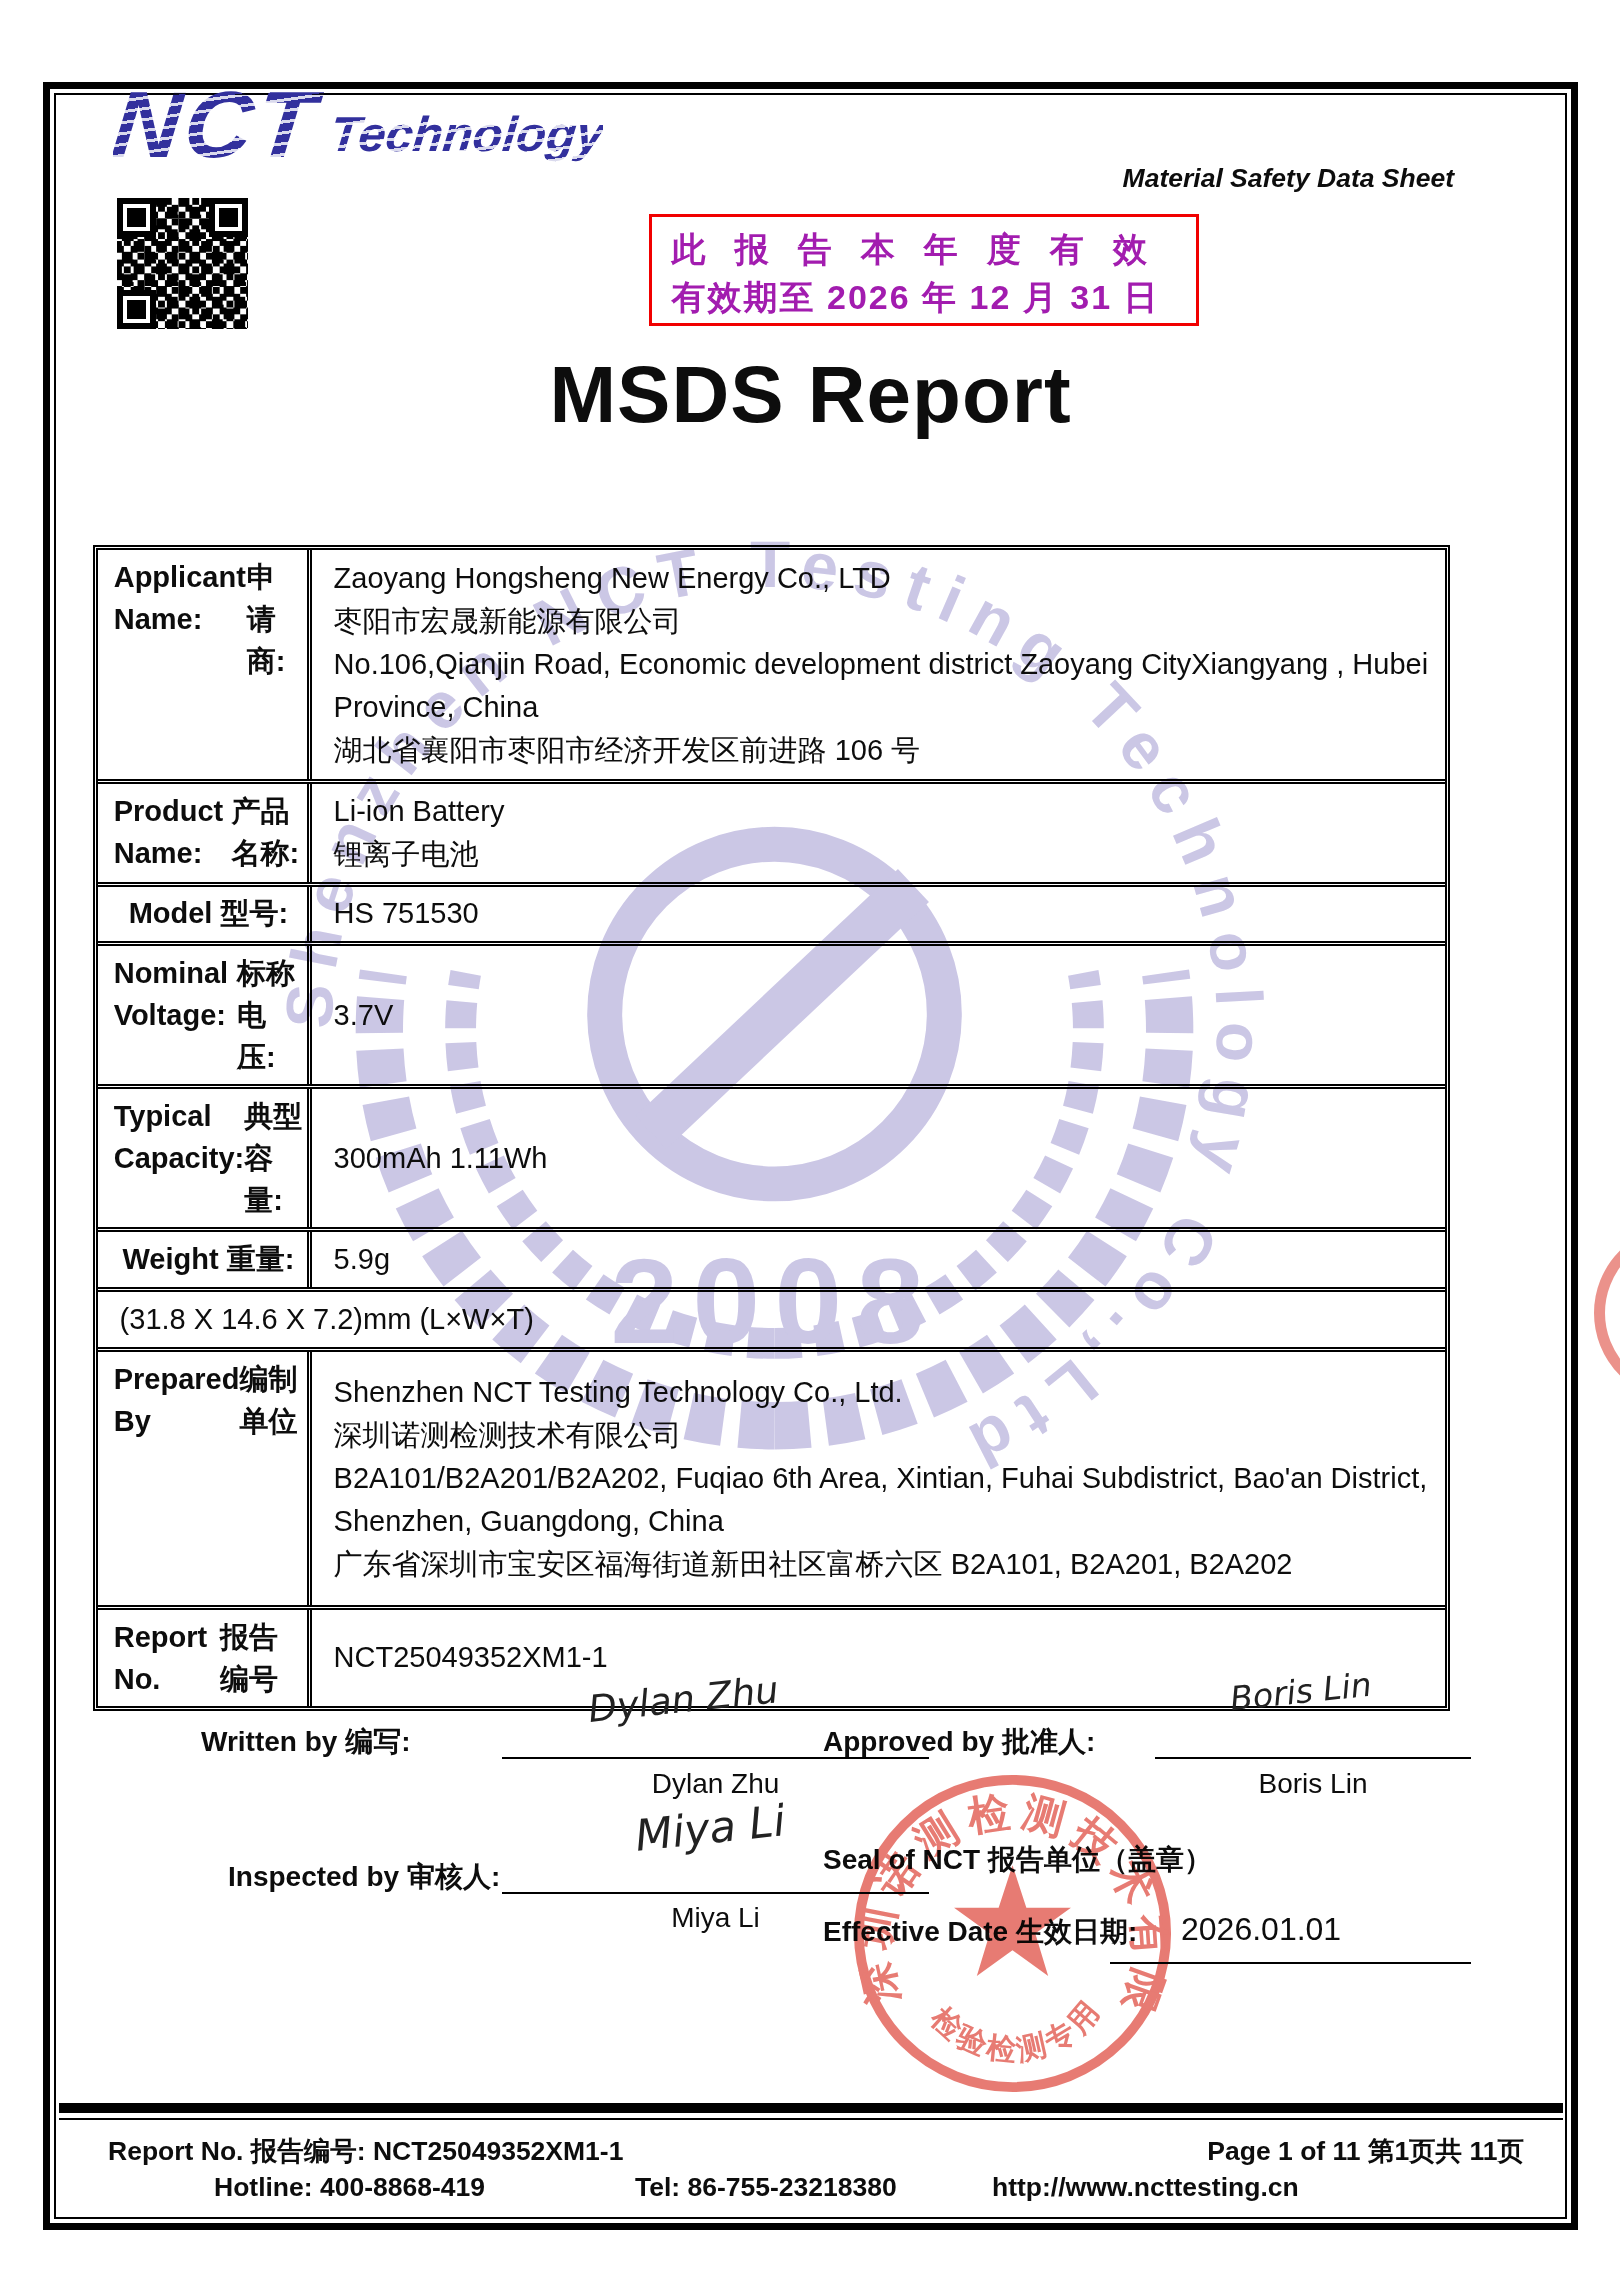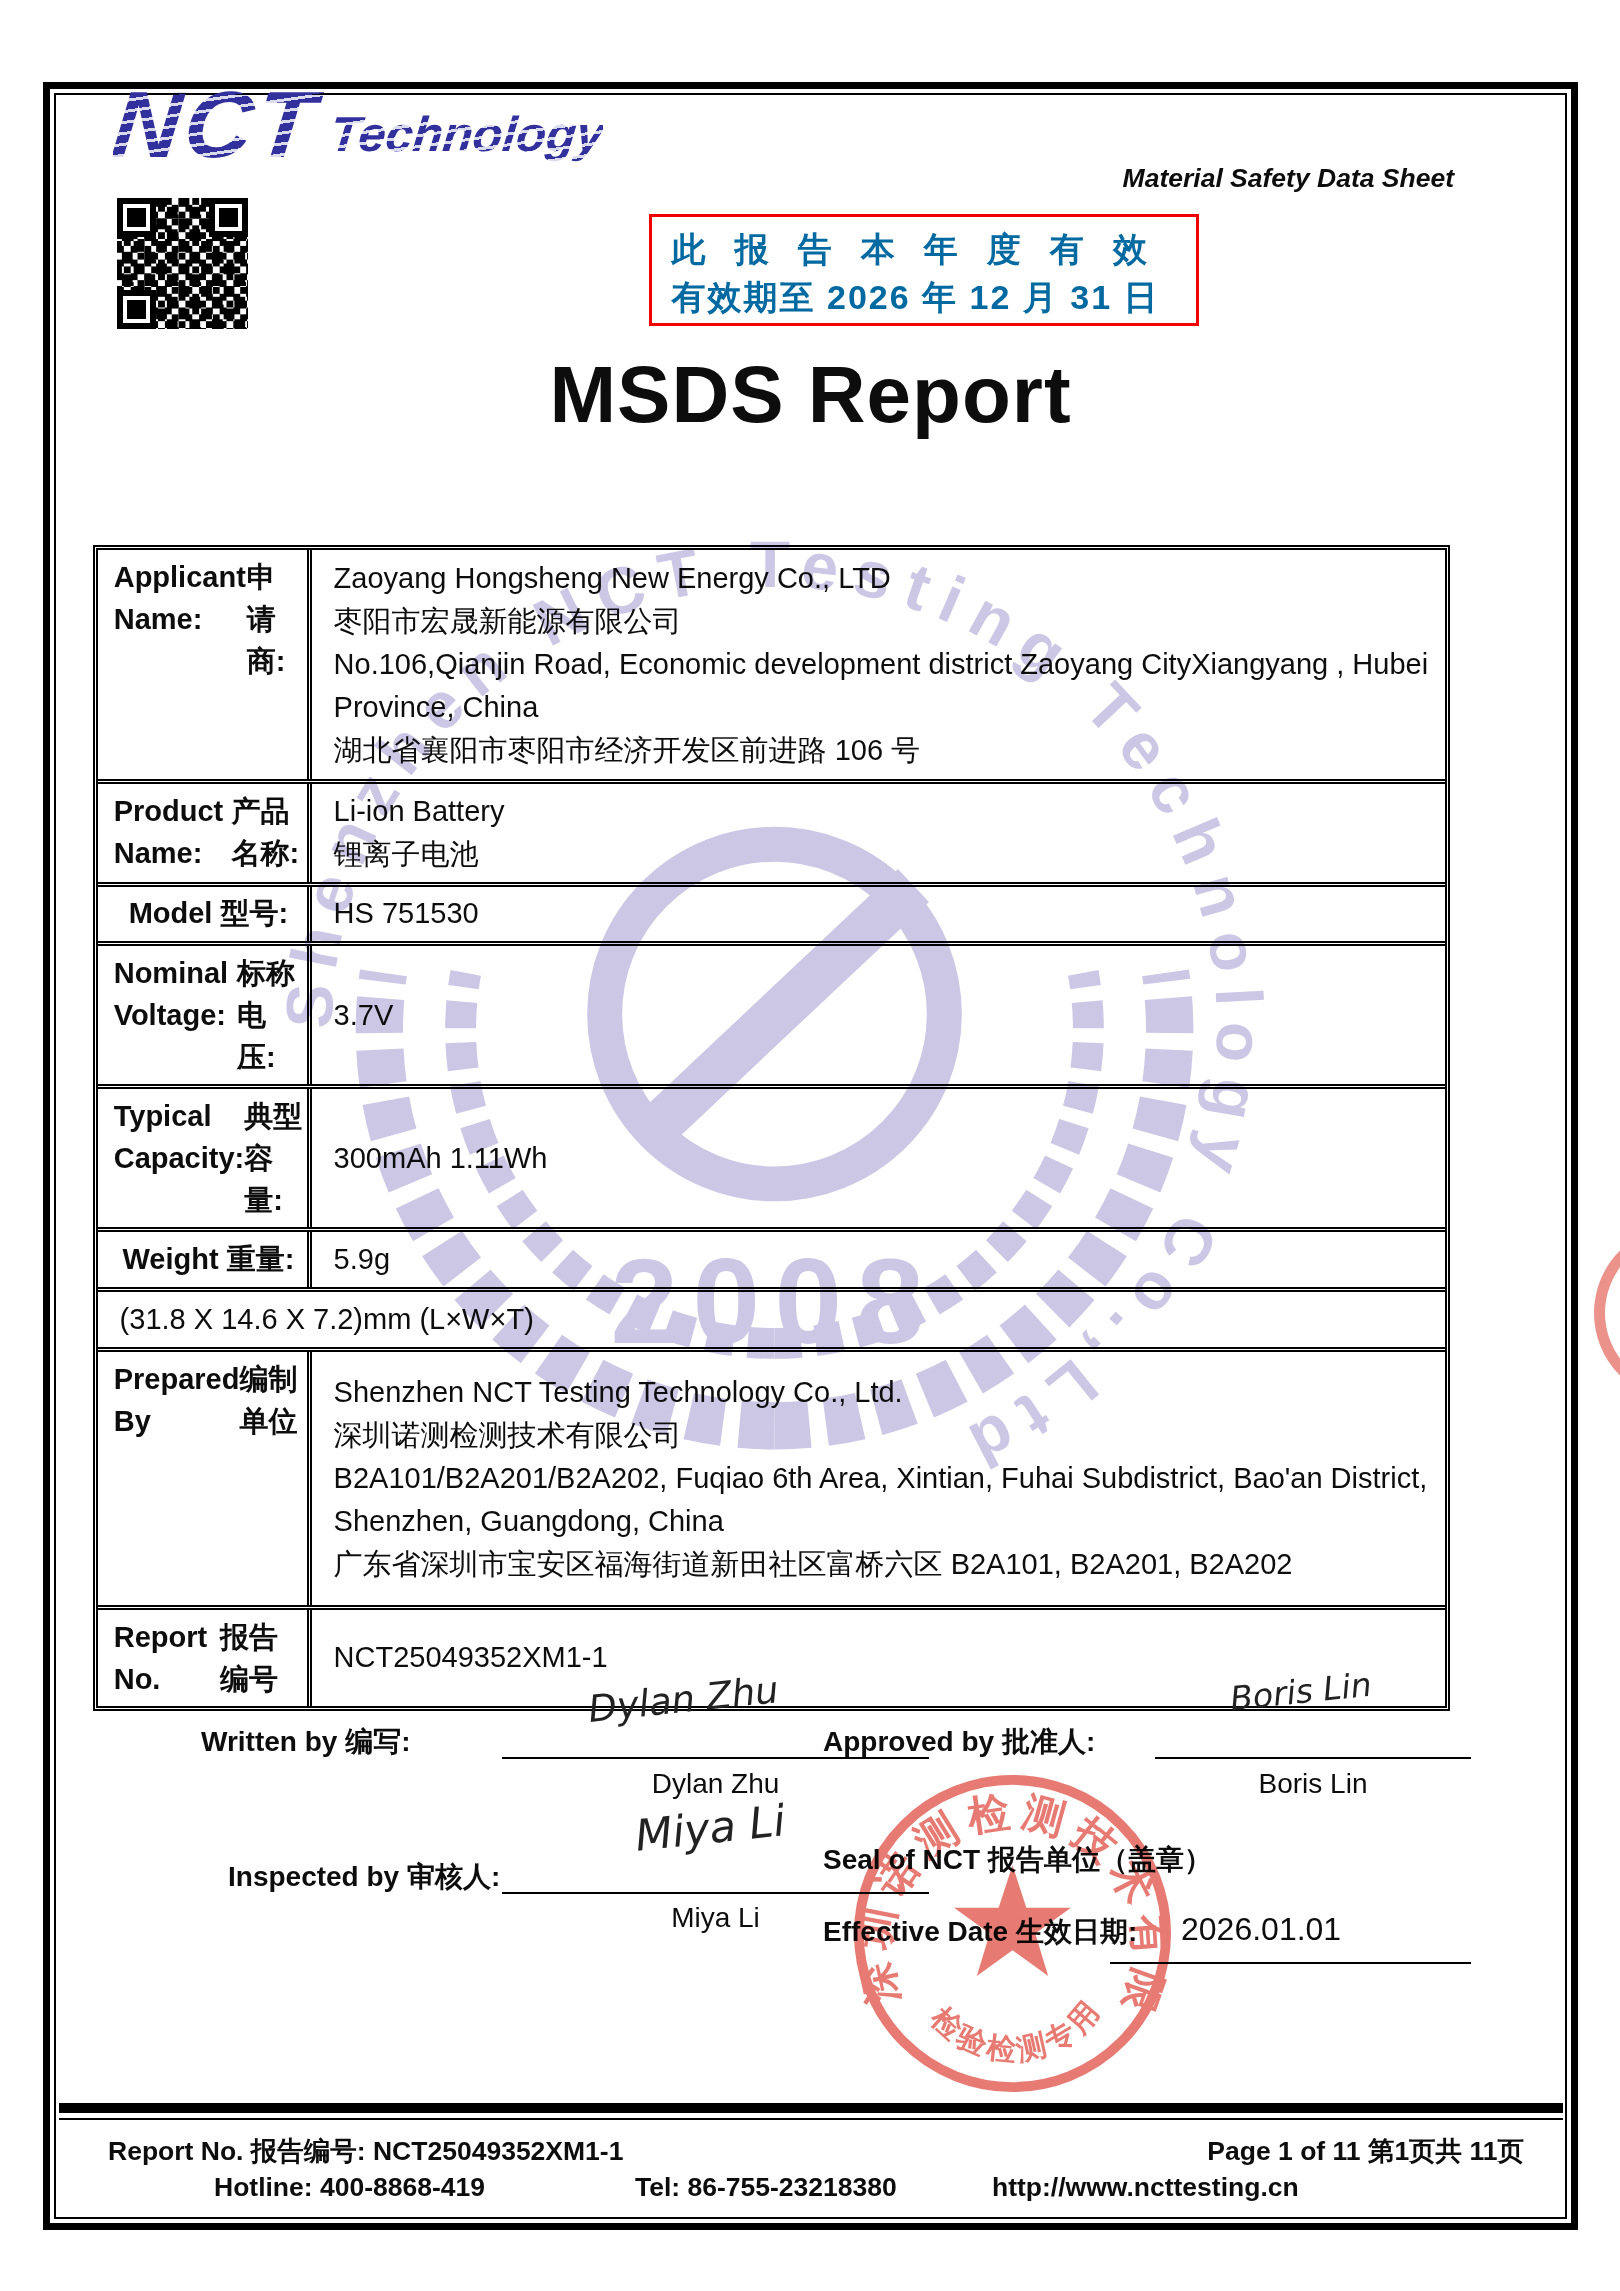--- a/index.html
+++ b/index.html
@@ -26,21 +26,21 @@
     padding:3.9px;box-sizing:border-box;z-index:4;}
   .qr-body{position:absolute;inset:5.9px;
     background:
       repeating-conic-gradient(#000 0% 25%, transparent 25% 50%) 0 0/13.7px 13.7px,
       repeating-conic-gradient(transparent 0% 25%, #000 25% 50%) 4.9px 8.8px/22.5px 22.5px;}
   .qr-finder{position:absolute;width:39px;height:39px;border:6.9px solid #000;background:#fff;box-sizing:border-box;}
   .qr-finder::after{content:"";position:absolute;inset:3.9px;background:#000;}
   .qr-f-tl{left:5.9px;top:5.9px;} .qr-f-tr{right:5.9px;top:5.9px;} .qr-f-bl{left:5.9px;bottom:5.9px;}
   .validity-box{position:absolute;left:649px;top:214px;width:550px;height:112px;
     border:3.9px solid #f10000;box-sizing:border-box;padding:7.8px 0 0 19.6px;z-index:4;
-    color:#0369a1;font-weight:bold;}
+    color:#a21caf;font-weight:bold;}
   .validity-l1{font-size:34px;letter-spacing:9.8px;line-height:49px;}
   .validity-l2{font-size:34px;letter-spacing:2px;line-height:47px;}
   .page-title{position:absolute;left:43px;top:349px;width:1535px;text-align:center;
     font-size:80px;font-weight:bold;letter-spacing:1px;z-index:4;}
   
   .watermark{position:absolute;left:157px;top:412px;width:1235px;height:1235px;z-index:1;opacity:0.9;}
   .red-arc-edge{position:absolute;left:1594px;top:1225px;width:176px;height:176px;
     border:11.8px solid rgba(226,100,90,0.7);border-radius:50%;z-index:3;box-sizing:border-box;}
   
   .info-table{position:absolute;left:93px;top:545px;width:1357px;border:5.9px double #000;

